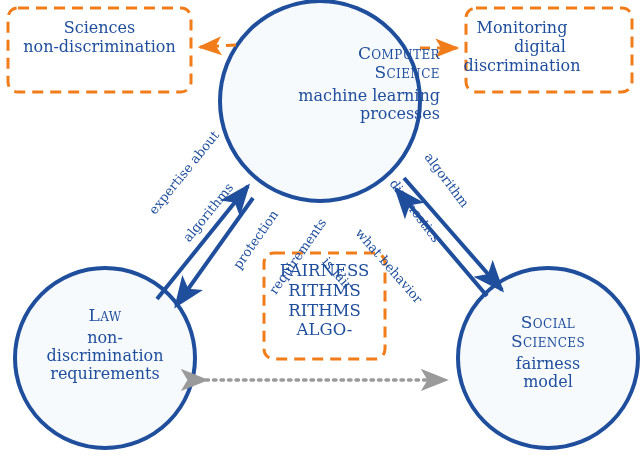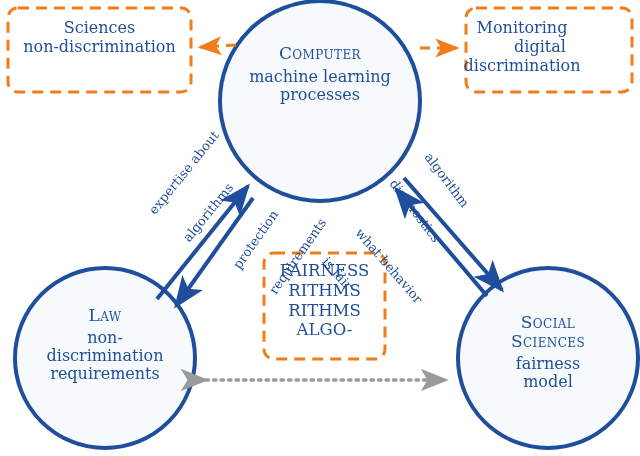--- a/index.html
+++ b/index.html
@@ -104,22 +104,23 @@
 
     <path d="M253 198 L176 306" fill="none" stroke="#1f4e9c" stroke-width="4" marker-end="url(#arrBlue)"></path>
 
     <path d="M487 296 L396 189" fill="none" stroke="#1f4e9c" stroke-width="4" marker-end="url(#arrBlue)"></path>
 
     <path d="M404 178 L502 290" fill="none" stroke="#1f4e9c" stroke-width="4" marker-end="url(#arrBlue)"></path>
 
     <path d="M206 380 L446 380" fill="none" stroke="#9a9a9a" stroke-width="3.5" stroke-dasharray="2.5 5" stroke-linecap="round" marker-start="url(#arrGrayS)" marker-end="url(#arrGrayE)"></path>
   </svg>
 
-  <div class="node-label" style="left:200px; top:44px; width:240px;">
+  <div class="node-label" style="left:200px; top:44px; width:240px;text-align:right;">
     <span class="smallcaps-title">Computer</span>
+    <span class="smallcaps-title">Science</span>
     <span class="node-sub" style="margin-top:5px;">machine learning</span>
     <span class="node-sub">processes</span>
   </div>
 
   <div class="node-label" style="left:5px; top:306px; width:200px;">
     <span class="smallcaps-title">Law</span>
     <span class="node-sub" style="margin-top:4px;">non-</span>
     <span class="node-sub">discrimination</span>
     <span class="node-sub">requirements</span>
   </div>

